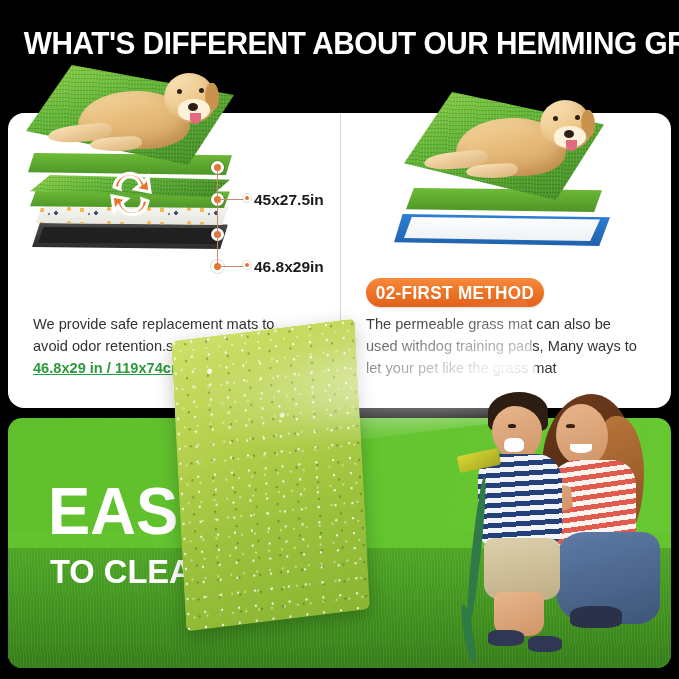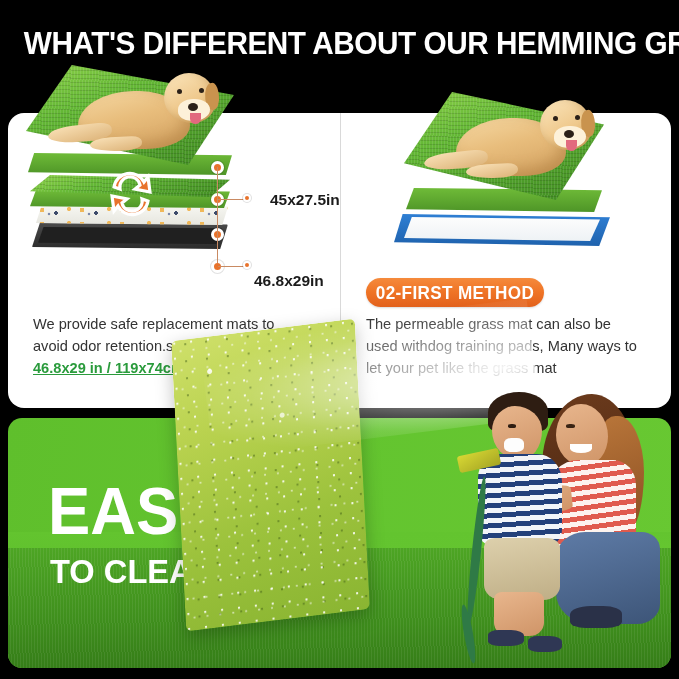--- a/index.html
+++ b/index.html
@@ -263,25 +263,25 @@
     </svg>
   </div>
 
   <div class="cdot" style="left:211px;top:161px;"></div>
   <div class="cdot" style="left:211px;top:193px;"></div>
   <div class="cdot" style="left:211px;top:228px;"></div>
   <div class="cdot" style="left:211px;top:260px;"></div>
   <div class="cline" style="left:217px;top:167px;width:1.4px;height:96px;"></div>
   <div class="cline" style="left:218px;top:199px;width:28px;height:1.4px;"></div>
   <div class="cdot" style="left:243px;top:194px;width:8px;height:8px;border-width:2px;"></div>
-  <div class="ctext" style="left:254px;top:191px;margin-left:16px;">45x27.5in</div>
+  <div class="ctext" style="left:254px;top:191px;">45x27.5in</div>
 
   <div class="cline" style="left:218px;top:266px;width:28px;height:1.4px;"></div>
   <div class="cdot" style="left:243px;top:261px;width:8px;height:8px;border-width:2px;"></div>
-  <div class="ctext" style="left:254px;top:258px;margin-top:14px;">46.8x29in</div>
+  <div class="ctext" style="left:254px;top:258px;">46.8x29in</div>
 
 
   <div class="photoR">
 
     <div class="mat" style="left:0px;top:152px;width:216px;height:32px;border-radius:3px;
                 background:linear-gradient(#2f7fd4,#1f62ad);
                 clip-path:polygon(4% 0,100% 10%,95% 100%,0 88%);"></div>
     <div class="mat" style="left:10px;top:155px;width:196px;height:24px;border-radius:2px;
                 background:linear-gradient(#fdfdfd,#eef2f5);
                 clip-path:polygon(4% 0,100% 10%,95% 100%,0 88%);"></div>

